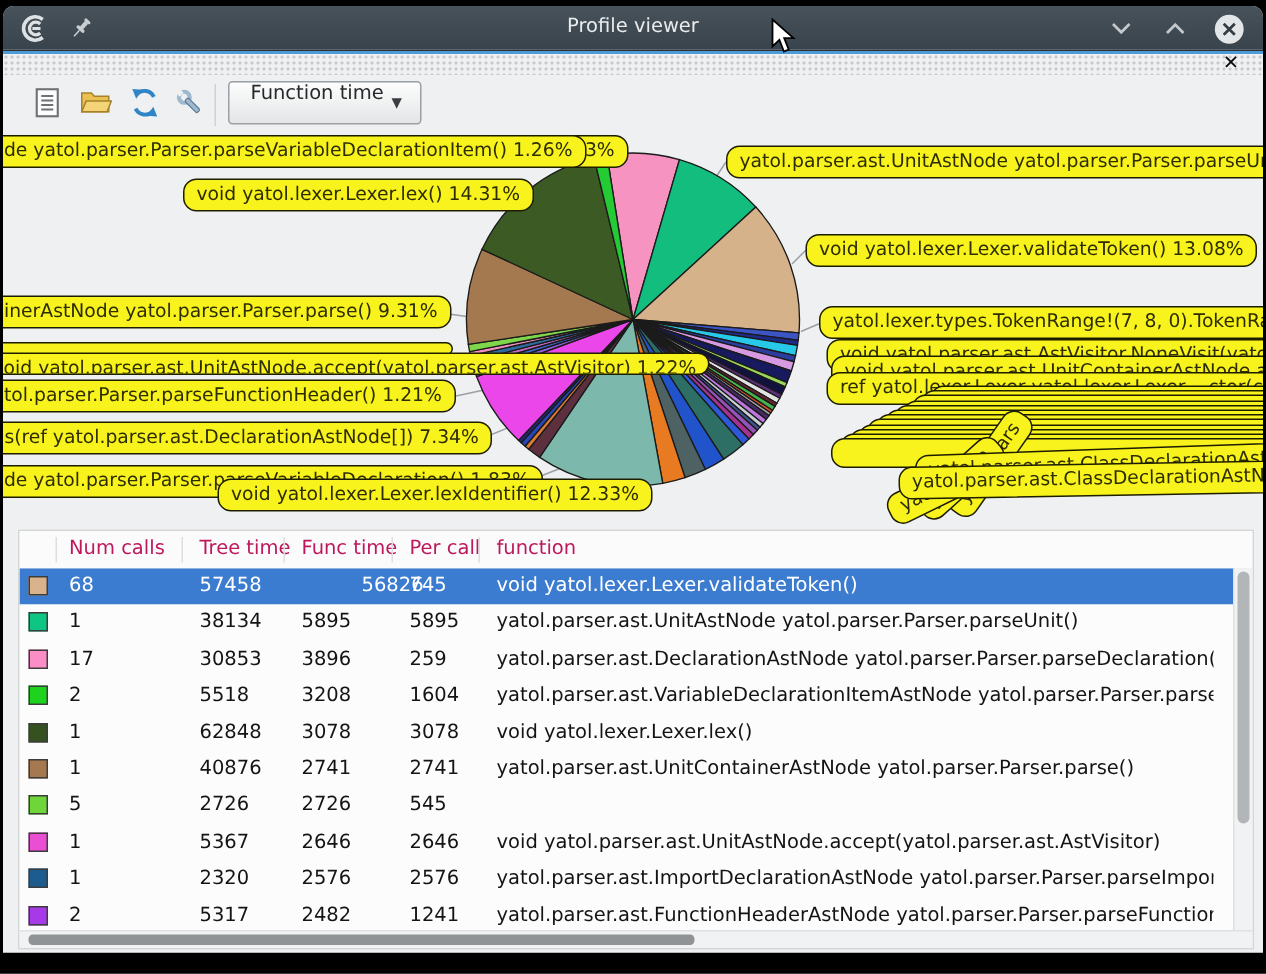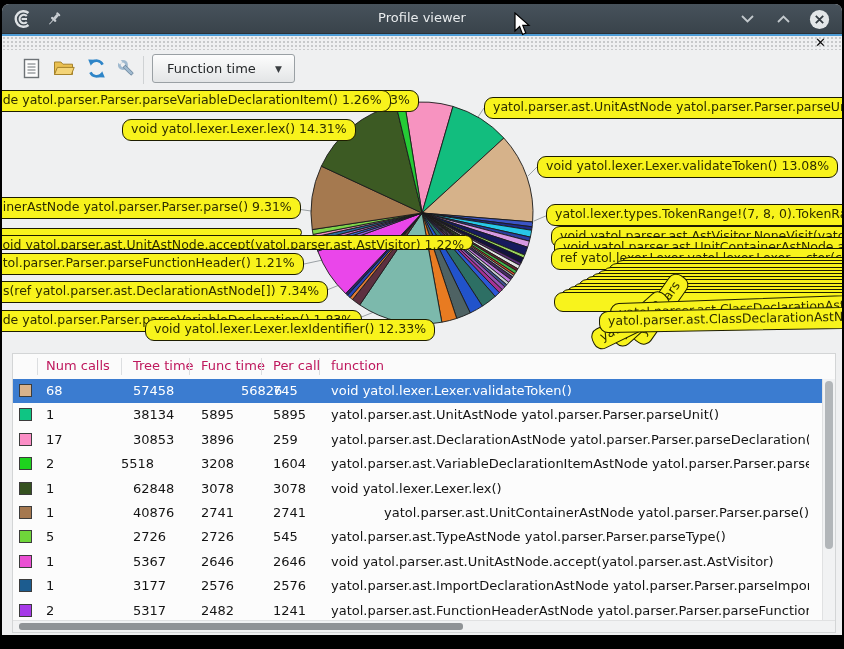--- a/index.html
+++ b/index.html
@@ -16,22 +16,22 @@
   #blueline{height:2px;background:#4e9cd5;}
   
   #content{position:relative;width:840px;height:600px;background:#eff0f1;overflow:hidden;}
   #dockstrip{position:absolute;left:0;top:0;width:840px;height:14px;
     background-image:radial-gradient(#c7c9ca 1px,transparent 1.1px);background-size:4px 4px;background-color:#eff0f1;}
   #paneclose{position:absolute;right:16px;top:-1px;font-size:13px;font-weight:bold;color:#0a0a0a;cursor:default;}
   
   #toolbar{position:absolute;left:0;top:16px;height:36px;width:840px;}
   .ticon{position:absolute;top:6px;width:22px;height:22px;cursor:default;}
   #tsep{position:absolute;left:141px;top:4px;width:1px;height:28px;background:#cfd2d4;}
-  #dropdown{position:absolute;left:150px;top:2px;width:143px;height:29px;background:linear-gradient(#fdfdfd,#e3e5e6);
-    border:1px solid #9aa0a4;border-radius:3px;box-sizing:border-box;display:flex;align-items:center;cursor:default;}
+  #dropdown{position:absolute;left:150px;top:2px;width:129px;height:29px;background:linear-gradient(#fdfdfd,#e3e5e6);
+    border:1px solid #9aa0a4;border-radius:3px;box-sizing:border-box;display:flex;align-items:flex-start;cursor:default;}
   #dropdown .ddtext{margin-left:14px;font-size:13px;color:#26292b;}
   #dropdown .ddarrow{position:absolute;right:12px;top:9px;font-size:9px;color:#3a3e41;}
   
   #pie{position:absolute;left:307px;top:64px;z-index:4;}
   #leaders{position:absolute;left:0;top:0;z-index:3;pointer-events:none;}
   .callout{position:absolute;background:#f8f31c;border:1px solid #1d1d00;border-radius:9px;
     padding:1px 8px 3px;font-size:12.5px;color:#2d2d00;white-space:nowrap;z-index:6;line-height:1.3;
     box-sizing:border-box;overflow:hidden;}
   
   #tablepanel{position:absolute;left:10px;top:317px;width:824px;height:280px;background:#fcfcfc;
@@ -267,61 +267,60 @@
             <span class="swatch" style="background: rgb(251, 142, 198);"></span>
             <span class="tcell" style="left: 33px;">17</span>
             <span class="tcell" style="left: 120px;">30853</span>
             <span class="tcell" style="left: 188px;">3896</span>
             <span class="tcell" style="left: 260px;">259</span>
             <span class="tcell" style="left: 318px; right: 14px; overflow: hidden;">yatol.parser.ast.DeclarationAstNode yatol.parser.Parser.parseDeclaration()</span>
           </div>
           <div class="trow" style="top: 98.2px;">
             <span class="swatch" style="background: rgb(30, 211, 30);"></span>
             <span class="tcell" style="left: 33px;">2</span>
-            <span class="tcell" style="left: 108px;">5518</span>
+            <span class="tcell" style="left: 120px;">5518</span>
             <span class="tcell" style="left: 188px;">3208</span>
             <span class="tcell" style="left: 260px;">1604</span>
             <span class="tcell" style="left: 318px; right: 14px; overflow: hidden;">yatol.parser.ast.VariableDeclarationItemAstNode yatol.parser.Parser.parseVariableDeclarationItem()</span>
           </div>
           <div class="trow" style="top: 122.6px;">
             <span class="swatch" style="background: rgb(53, 81, 31);"></span>
             <span class="tcell" style="left: 33px;">1</span>
             <span class="tcell" style="left: 120px;">62848</span>
             <span class="tcell" style="left: 188px;">3078</span>
             <span class="tcell" style="left: 260px;">3078</span>
             <span class="tcell" style="left: 318px; right: 14px; overflow: hidden;">void yatol.lexer.Lexer.lex()</span>
           </div>
           <div class="trow" style="top: 147px;">
             <span class="swatch" style="background: rgb(165, 120, 79);"></span>
             <span class="tcell" style="left: 33px;">1</span>
             <span class="tcell" style="left: 120px;">40876</span>
             <span class="tcell" style="left: 188px;">2741</span>
             <span class="tcell" style="left: 260px;">2741</span>
-            <span class="tcell" style="left: 318px; right: 14px; overflow: hidden; text-align: right;">yatol.parser.ast.UnitContainerAstNode yatol.parser.Parser.parse()</span>
+            <span class="tcell" style="left: 318px; right: 14px; overflow: hidden;">yatol.parser.ast.UnitContainerAstNode yatol.parser.Parser.parse()</span>
           </div>
           <div class="trow" style="top: 171.4px;">
             <span class="swatch" style="background: rgb(111, 214, 58);"></span>
             <span class="tcell" style="left: 33px;">5</span>
             <span class="tcell" style="left: 120px;">2726</span>
             <span class="tcell" style="left: 188px;">2726</span>
             <span class="tcell" style="left: 260px;">545</span>
-            <span class="tcell" style="left: 318px; right: 14px; overflow: hidden;">yatol.parser.ast.TypeAstNode yatol.parser.Parser.parseType()</span>
           </div>
           <div class="trow" style="top: 195.8px;">
             <span class="swatch" style="background: rgb(234, 79, 211);"></span>
             <span class="tcell" style="left: 33px;">1</span>
             <span class="tcell" style="left: 120px;">5367</span>
             <span class="tcell" style="left: 188px;">2646</span>
             <span class="tcell" style="left: 260px;">2646</span>
             <span class="tcell" style="left: 318px; right: 14px; overflow: hidden;">void yatol.parser.ast.UnitAstNode.accept(yatol.parser.ast.AstVisitor)</span>
           </div>
           <div class="trow" style="top: 220.2px;">
             <span class="swatch" style="background: rgb(28, 92, 143);"></span>
             <span class="tcell" style="left: 33px;">1</span>
-            <span class="tcell" style="left: 120px;">3177</span>
+            <span class="tcell" style="left: 120px;">2320</span>
             <span class="tcell" style="left: 188px;">2576</span>
             <span class="tcell" style="left: 260px;">2576</span>
             <span class="tcell" style="left: 318px; right: 14px; overflow: hidden;">yatol.parser.ast.ImportDeclarationAstNode yatol.parser.Parser.parseImportDeclaration()</span>
           </div>
           <div class="trow" style="top: 244.6px;">
             <span class="swatch" style="background: rgb(166, 58, 232);"></span>
             <span class="tcell" style="left: 33px;">2</span>
             <span class="tcell" style="left: 120px;">5317</span>
             <span class="tcell" style="left: 188px;">2482</span>
             <span class="tcell" style="left: 260px;">1241</span>

